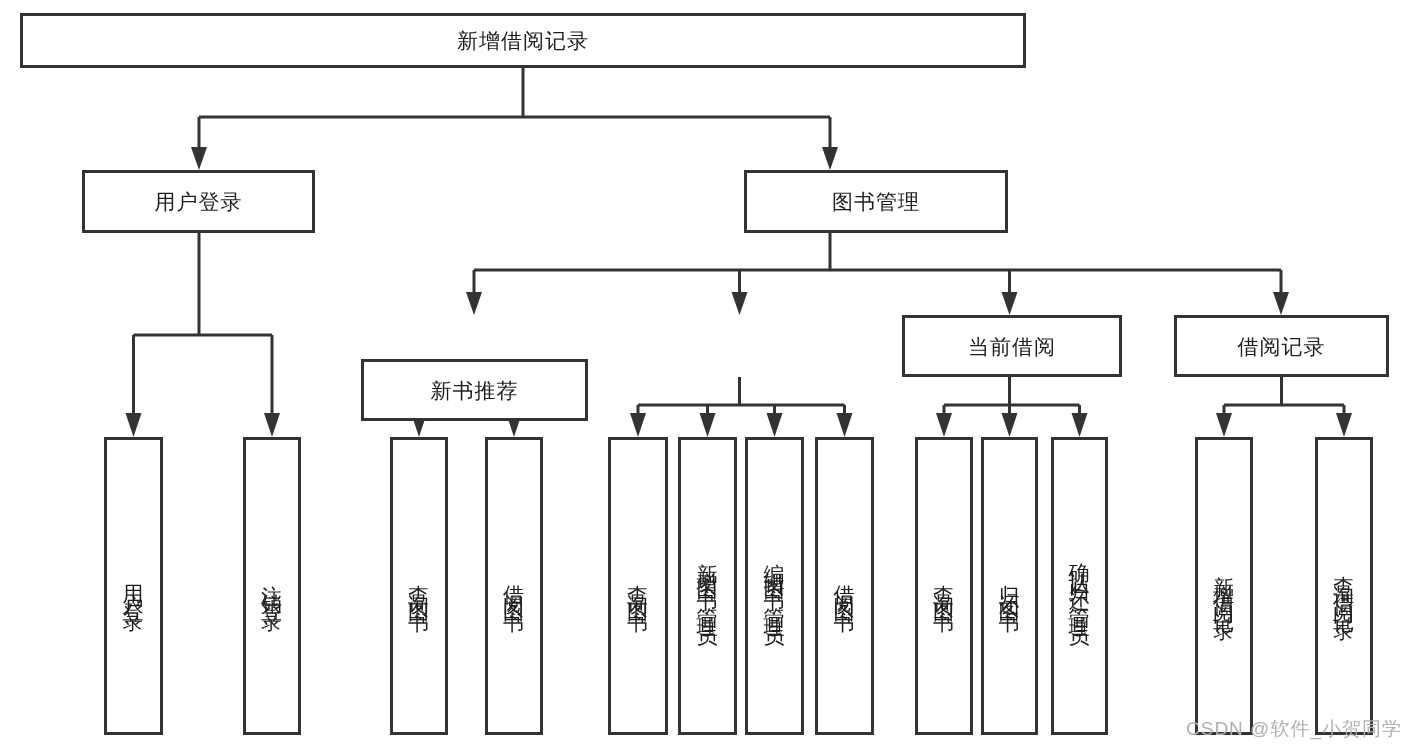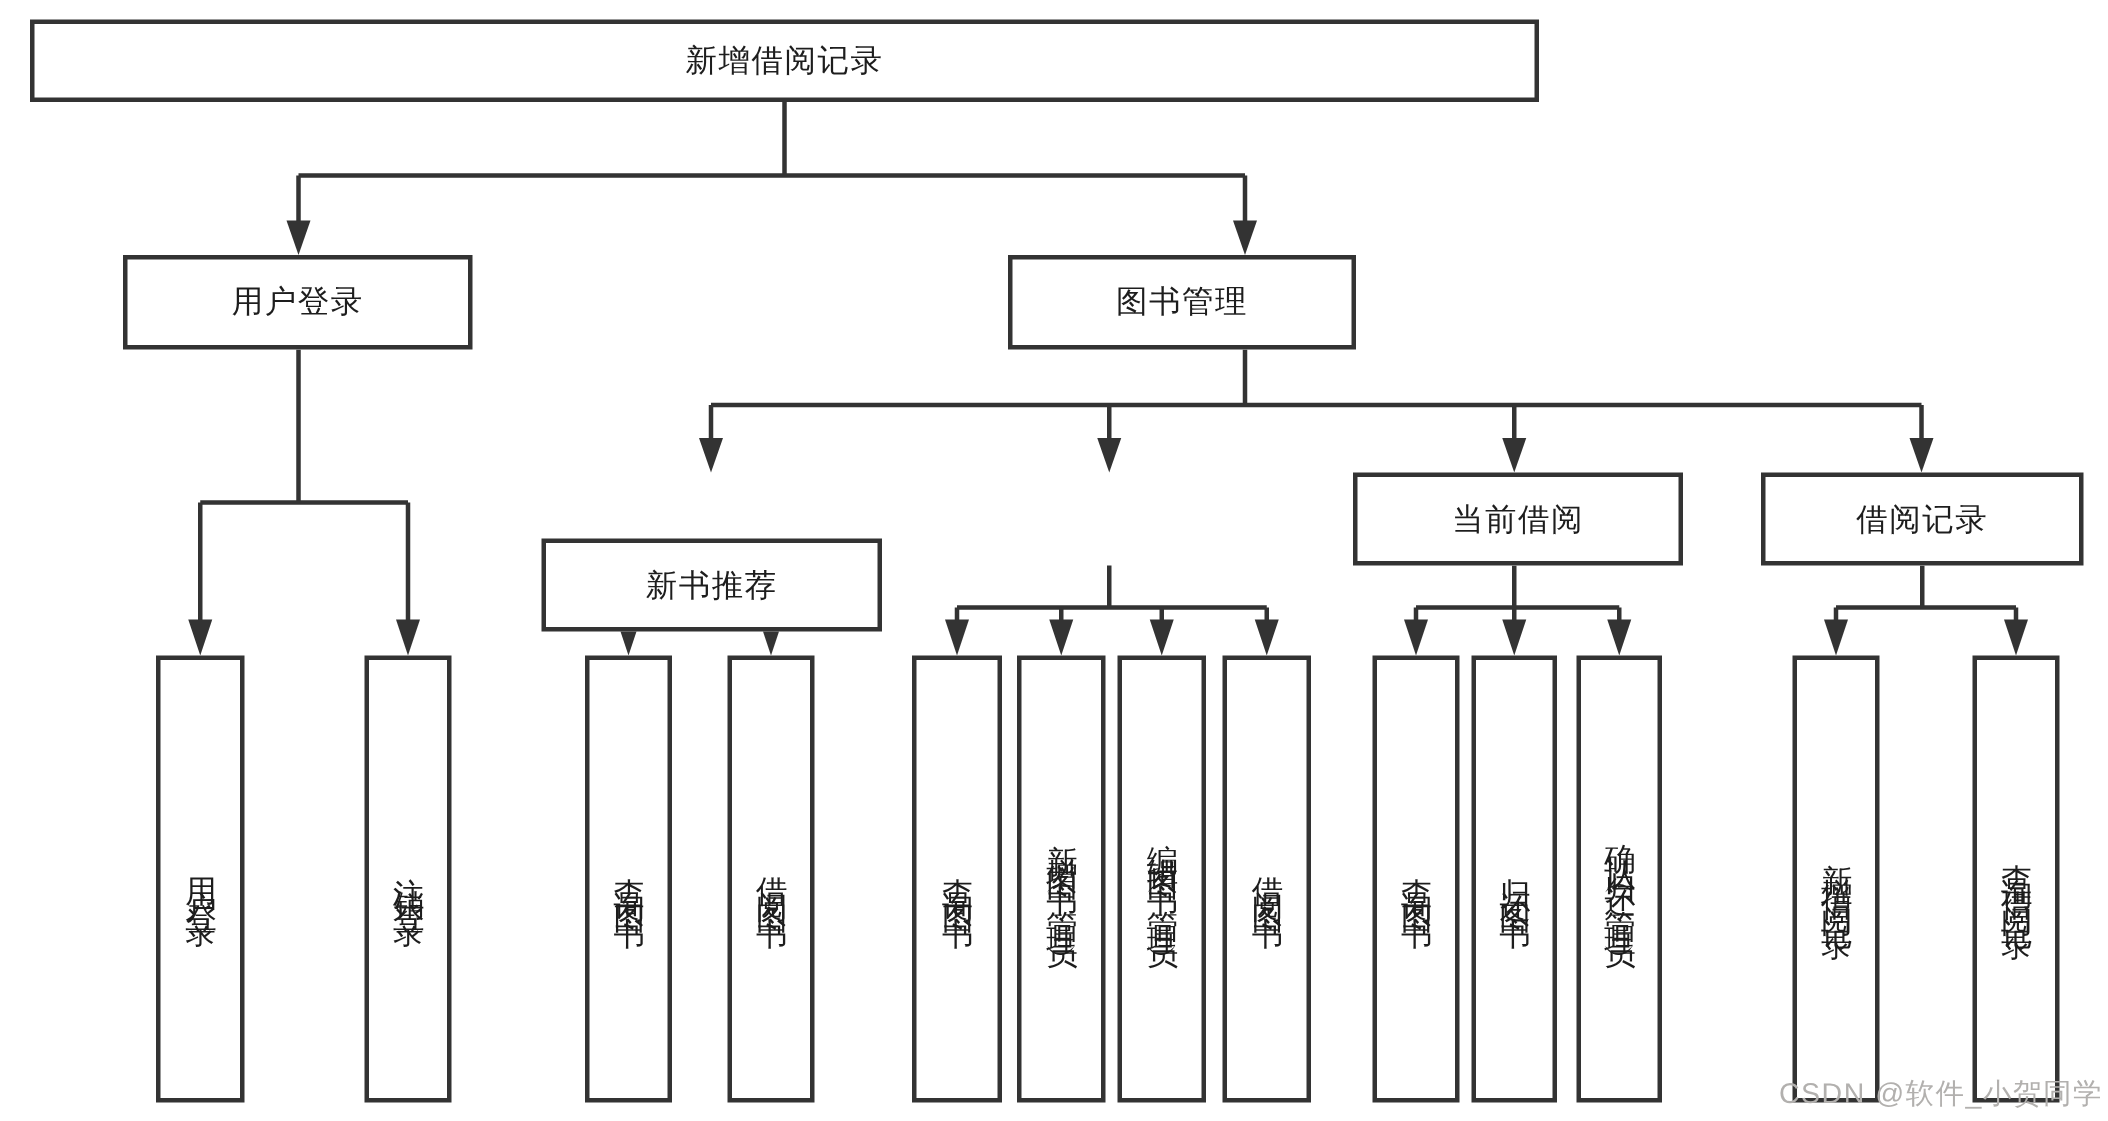--- a/index.html
+++ b/index.html
@@ -43,21 +43,21 @@
   }
   .leaf .vtext{
     writing-mode:vertical-rl;
     text-orientation:mixed;
     letter-spacing:9px;
     line-height:1;
   }
   
   .n-root{left:20px;top:13px;width:1006px;height:55px;}
   .n-l2a{left:82px;top:170px;width:233px;height:63px;}
-  .n-l2b{left:672px;top:170px;width:232px;height:63px;}
+  .n-l2b{left:744px;top:170px;width:264px;height:63px;}
   .n-l3a{left:361px;top:315px;width:227px;height:62px;margin-top:44px;}
   .n-l3b{left:632px;top:315px;width:215px;height:62px;}
   .n-l3c{left:902px;top:315px;width:220px;height:62px;}
   .n-l3d{left:1174px;top:315px;width:215px;height:62px;}
   
   .lf{top:437px;height:298px;}
   .lf1{left:104px;width:59px;}
   .lf2{left:243px;width:58px;}
   .lf3{left:390px;width:58px;}
   .lf4{left:485px;width:58px;}

